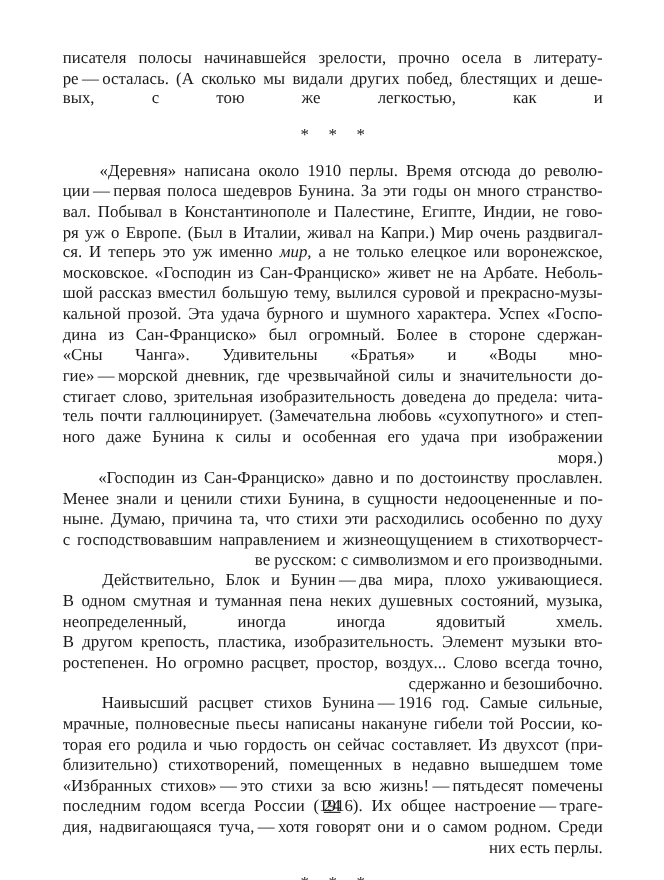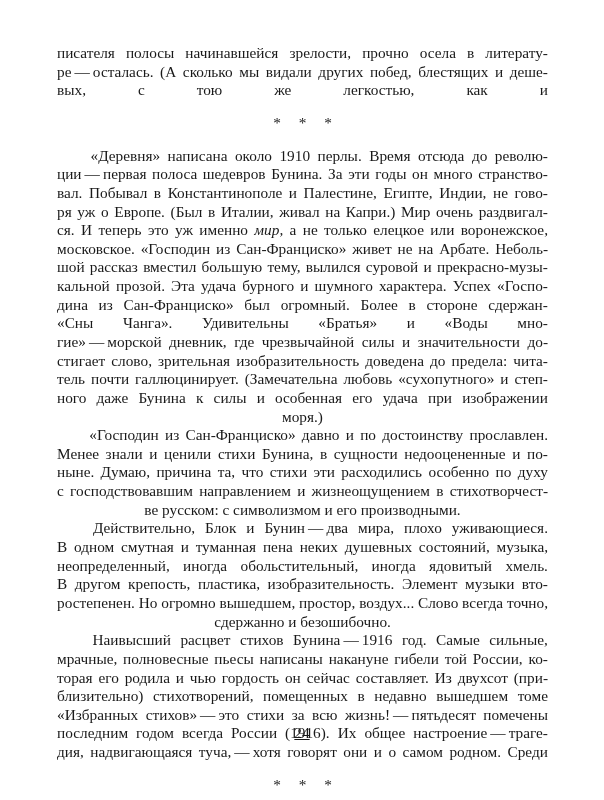--- a/index.html
+++ b/index.html
@@ -34,21 +34,21 @@
     justify-content: space-between;
     font-size: 15.3px;
     line-height: 18.65px;
     height: 18.65px;
     white-space: pre;
     letter-spacing: 0;
   }
   
   .line.flush {
     display: block;
-    text-align: center;
+    text-align: right;
   }
   .line .w {
     display: inline-block;
   }
   .indent-spacer {
     display: inline-block;
     width: 26px;
     flex: none;
   }
   .ital {
@@ -110,31 +110,32 @@
       <div class="paragraph">
         <div class="line"><span class="indent-spacer"></span><span class="w">«Господин</span><span class="w">из</span><span class="w">Сан-Франциско»</span><span class="w">давно</span><span class="w">и</span><span class="w">по</span><span class="w">достоинству</span><span class="w">прославлен.</span></div>
         <div class="line"><span class="w">Менее</span><span class="w">знали</span><span class="w">и</span><span class="w">ценили</span><span class="w">стихи</span><span class="w">Бунина,</span><span class="w">в</span><span class="w">сущности</span><span class="w">недооцененные</span><span class="w">и</span><span class="w">по-</span></div>
         <div class="line"><span class="w">ныне.</span><span class="w">Думаю,</span><span class="w">причина</span><span class="w">та,</span><span class="w">что</span><span class="w">стихи</span><span class="w">эти</span><span class="w">расходились</span><span class="w">особенно</span><span class="w">по</span><span class="w">духу</span></div>
         <div class="line"><span class="w">с</span><span class="w">господствовавшим</span><span class="w">направлением</span><span class="w">и</span><span class="w">жизнеощущением</span><span class="w">в</span><span class="w">стихотворчест-</span></div>
         <div class="line flush">ве русском: с символизмом и его производными.</div>
       </div>
       <div class="paragraph">
         <div class="line"><span class="indent-spacer"></span><span class="w">Действительно,</span><span class="w">Блок</span><span class="w">и</span><span class="w">Бунин — два</span><span class="w">мира,</span><span class="w">плохо</span><span class="w">уживающиеся.</span></div>
         <div class="line"><span class="w">В</span><span class="w">одном</span><span class="w">смутная</span><span class="w">и</span><span class="w">туманная</span><span class="w">пена</span><span class="w">неких</span><span class="w">душевных</span><span class="w">состояний,</span><span class="w">музыка,</span></div>
-        <div class="line"><span class="w">неопределенный,</span><span class="w">иногда</span><span class="w">обольстительный,</span><span class="w">иногда</span><span class="w">ядовитый</span><span class="w">хмель.</span></div>
+        <div class="line"><span class="w">неопределенный,</span><span class="w">иногда</span><span class="w">иногда</span><span class="w">ядовитый</span><span class="w">хмель.</span></div>
         <div class="line"><span class="w">В</span><span class="w">другом</span><span class="w">крепость,</span><span class="w">пластика,</span><span class="w">изобразительность.</span><span class="w">Элемент</span><span class="w">музыки</span><span class="w">вто-</span></div>
-        <div class="line"><span class="w">ростепенен.</span><span class="w">Но</span><span class="w">огромно</span><span class="w">вышедшем,</span><span class="w">простор,</span><span class="w">воздух...</span><span class="w">Слово</span><span class="w">всегда</span><span class="w">точно,</span></div>
+        <div class="line"><span class="w">ростепенен.</span><span class="w">Но</span><span class="w">огромно</span><span class="w">расцвет,</span><span class="w">простор,</span><span class="w">воздух...</span><span class="w">Слово</span><span class="w">всегда</span><span class="w">точно,</span></div>
         <div class="line flush">сдержанно и безошибочно.</div>
       </div>
       <div class="paragraph">
         <div class="line"><span class="indent-spacer"></span><span class="w">Наивысший</span><span class="w">расцвет</span><span class="w">стихов</span><span class="w">Бунина — 1916</span><span class="w">год.</span><span class="w">Самые</span><span class="w">сильные,</span></div>
         <div class="line"><span class="w">мрачные,</span><span class="w">полновесные</span><span class="w">пьесы</span><span class="w">написаны</span><span class="w">накануне</span><span class="w">гибели</span><span class="w">той</span><span class="w">России,</span><span class="w">ко-</span></div>
         <div class="line"><span class="w">торая</span><span class="w">его</span><span class="w">родила</span><span class="w">и</span><span class="w">чью</span><span class="w">гордость</span><span class="w">он</span><span class="w">сейчас</span><span class="w">составляет.</span><span class="w">Из</span><span class="w">двухсот</span><span class="w">(при-</span></div>
         <div class="line"><span class="w">близительно)</span><span class="w">стихотворений,</span><span class="w">помещенных</span><span class="w">в</span><span class="w">недавно</span><span class="w">вышедшем</span><span class="w">томе</span></div>
         <div class="line"><span class="w">«Избранных</span><span class="w">стихов» — это</span><span class="w">стихи</span><span class="w">за</span><span class="w">всю</span><span class="w">жизнь! — пятьдесят</span><span class="w">помечены</span></div>
         <div class="line"><span class="w">последним</span><span class="w">годом</span><span class="w">всегда</span><span class="w">России</span><span class="w">(1916).</span><span class="w">Их</span><span class="w">общее</span><span class="w">настроение — траге-</span></div>
         <div class="line"><span class="w">дия,</span><span class="w">надвигающаяся</span><span class="w">туча, — хотя</span><span class="w">говорят</span><span class="w">они</span><span class="w">и</span><span class="w">о</span><span class="w">самом</span><span class="w">родном.</span><span class="w">Среди</span></div>
+        <div class="line flush">них есть перлы.</div>
       </div>
       <div class="vspace-sep-before"></div>
       <div class="sep">* * *</div>
     </div>
   <div class="folio">24</div>
 </div>
 
 </body></html>

